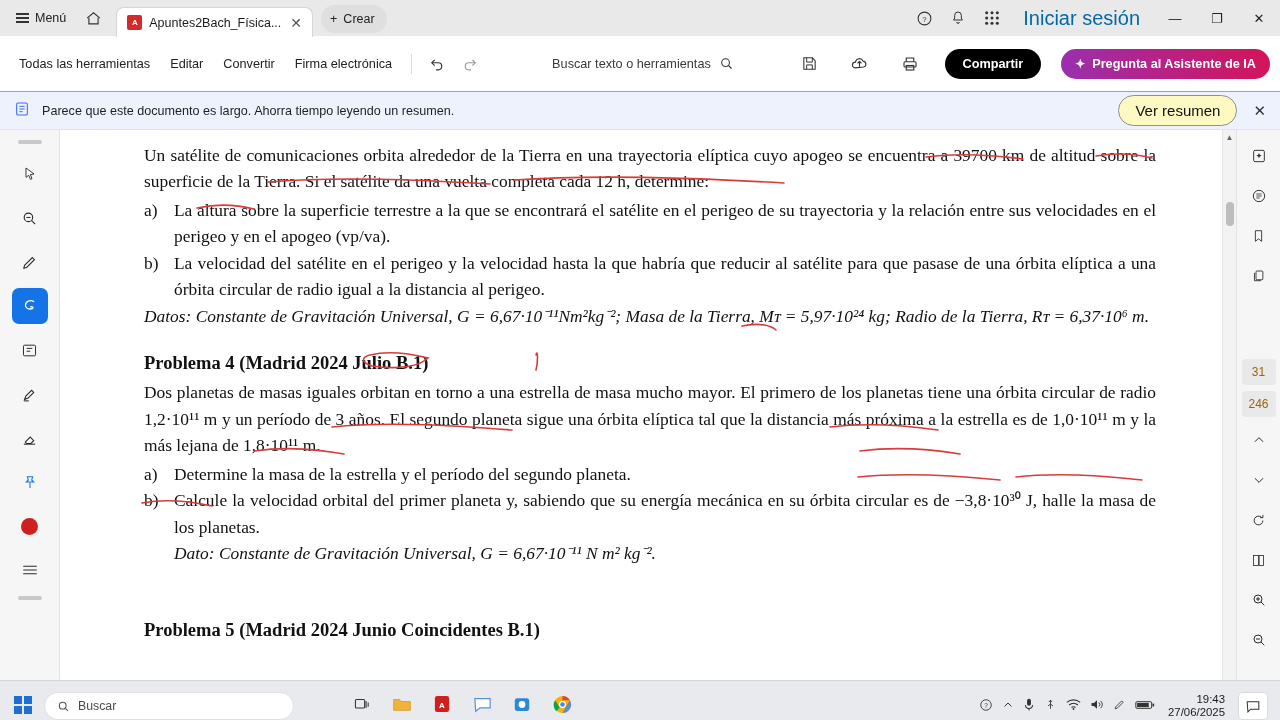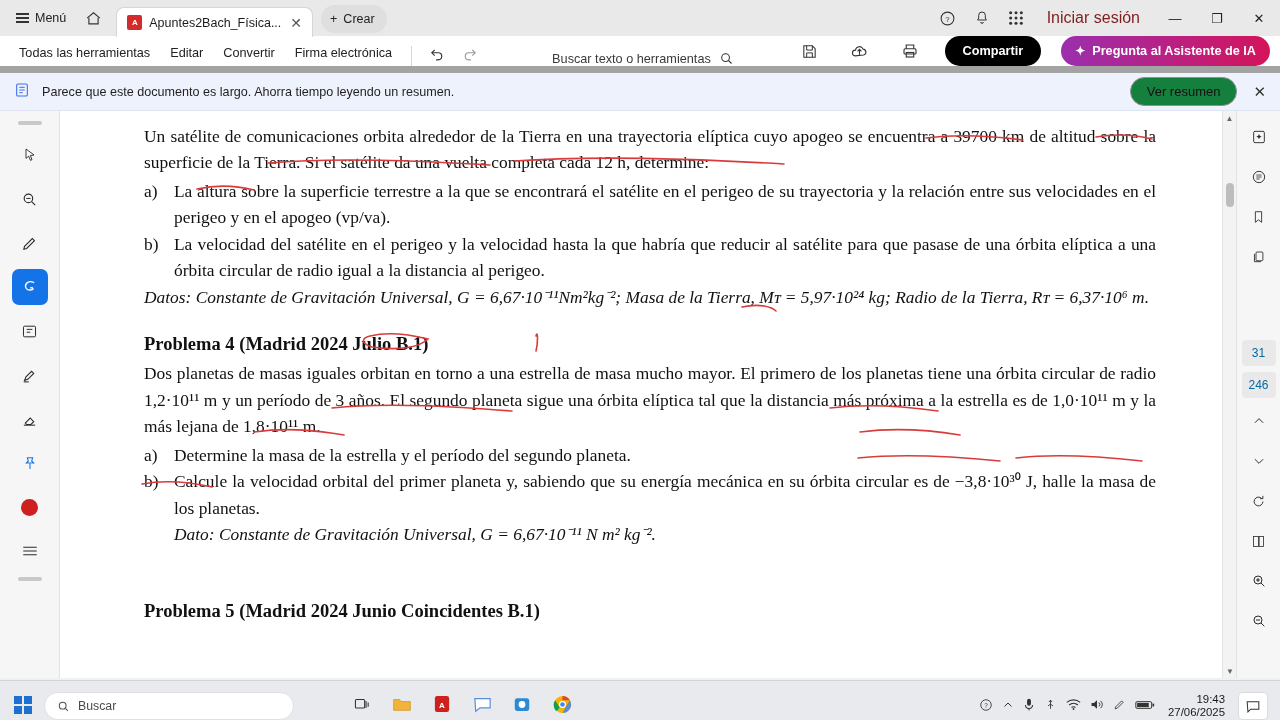--- a/index.html
+++ b/index.html
@@ -48,27 +48,27 @@
     margin-left:8px; margin-bottom:3px; background:#dfdfdf; border-radius:14px;
     font-size:12.5px; color:#222;
   }
   .tabbar-right {
     position:absolute; right:0; top:0; height:36px; display:flex; align-items:center;
   }
   .icon-btn {
     width:34px; height:32px; display:flex; align-items:center; justify-content:center;
     color:#333; font-size:15px;
   }
-  .signin { font-size:16px; color:#7f1d1d; padding:0 14px; }
+  .signin { font-size:20px; color:#0369a1; padding:0 14px; }
   .wbtn { width:42px; height:36px; display:flex; align-items:center; justify-content:center; font-size:13px; color:#222; }
 
   
   .toolbar {
-    height:37px; background:#ffffff; display:flex; align-items:flex-end;
-    padding:0 10px; border-bottom:7px solid #a3a3a3; gap:2px;
+    height:56px; background:#ffffff; display:flex; align-items:center;
+    padding:0 10px; border-bottom:1px solid #a3a3a3; gap:2px;
   }
   .tb-item { font-size:12.7px; color:#222; padding:6px 9px; border-radius:4px; }
   .tb-sep { width:1px; height:20px; background:#d8d8d8; margin:0 8px; }
   .tb-icon { width:30px; height:26px; display:flex; align-items:center; justify-content:center; color:#333; font-size:15px; border-radius:4px; }
   .search-box {
     display:flex; align-items:center; gap:8px; margin-left:66px;
     font-size:12.7px; color:#3a3a3a;
   }
   .tb-right { margin-left:auto; display:flex; align-items:center; gap:20px; }
   .share-btn {
@@ -86,21 +86,21 @@
   
   .banner {
     height:38px; background:#eef2fd; display:flex; align-items:center;
     padding:0 14px; gap:12px; border-bottom:1px solid #dfe4f2;
   }
   .banner .b-icon { color:#3a6ef0; font-size:14px; }
   .banner .b-text { font-size:12.6px; color:#1f1f1f; }
   .banner .b-right { margin-left:auto; display:flex; align-items:center; gap:16px; }
   .banner .b-btn {
     border:1px solid #8f8f8f; border-radius:16px; padding:6px 16px;
-    font-size:13px; color:#111; background:#15803d;
+    font-size:15px; color:#111; background:#fef9c3;
   }
   .banner .b-close { font-size:15px; color:#333; }
 
   
   .content { position:relative; height:567px; display:flex; background:#ffffff; }
 
   
   .rail {
     width:60px; background:#f6f6f6; border-right:1px solid #e3e3e3;
     display:flex; flex-direction:column; align-items:center; padding-top:6px;
@@ -150,21 +150,21 @@
   .rside {
     width:44px; background:#f6f6f6; border-left:1px solid #e3e3e3;
     display:flex; flex-direction:column; align-items:center; padding-top:6px;
   }
   .rs-btn {
     width:32px; height:32px; margin:4px 0; border-radius:6px;
     display:flex; align-items:center; justify-content:center; color:#2b2b2b; font-size:15px;
   }
   .rs-num {
     width:34px; height:26px; margin:3px 0; border-radius:4px; background:#e9e9e9;
-    display:flex; align-items:center; justify-content:center; font-size:12px; color:#0369a1;
+    display:flex; align-items:center; justify-content:center; font-size:12px; color:#a16207;
   }
 
   
   .taskbar {
     position:absolute; left:0; bottom:0; width:1280px; height:40px;
     background:#e8eaed; display:flex; align-items:flex-end; padding:0 6px;
     border-top:1px solid #d2d4d8;
   }
   .start {
     width:34px; height:30px; display:flex; align-items:center; justify-content:center;

